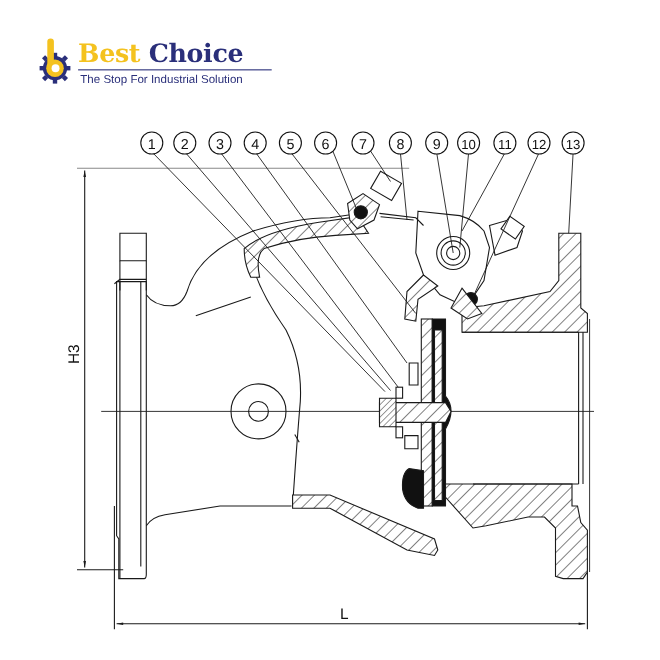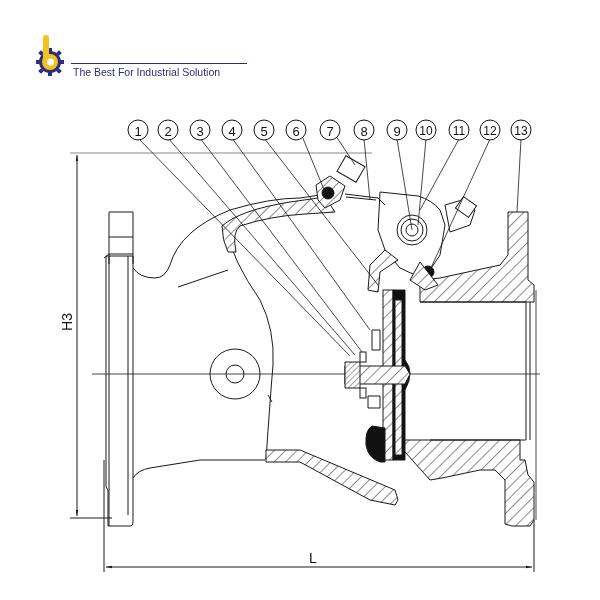--- a/index.html
+++ b/index.html
@@ -32,22 +32,23 @@
       <rect x="5" y="36" width="4" height="4" transform="rotate(45 7 38)"></rect>
       <rect x="23" y="36" width="4" height="4" transform="rotate(45 25 38)"></rect>
     </g>
 
     <g fill="#f4c21f">
       <rect x="9" y="2" width="6" height="28" rx="3"></rect>
       <circle cx="16" cy="29" r="8"></circle>
     </g>
     <circle cx="16.5" cy="29" r="3.6" fill="#ffffff"></circle>
   </svg>
+  <div class="brand-name"><span class="w1">Best</span> <span class="w2">Choice</span></div>
   <div class="brand-rule"></div>
-  <div class="brand-tag">The Best For Industrial Solution</div>
+  <div class="brand-tag">The Stop For Industrial Solution</div>
 </div>
 
 <svg class="drawing" viewBox="0 0 600 600" xmlns="http://www.w3.org/2000/svg">
   <defs>
     <pattern id="hatch" patternUnits="userSpaceOnUse" width="8" height="8" patternTransform="rotate(45)">
       <rect width="8" height="8" fill="#fff"></rect>
       <line x1="0" y1="0" x2="0" y2="8" stroke="#1a1a1a" stroke-width="1"></line>
     </pattern>
     <pattern id="hatchFine" patternUnits="userSpaceOnUse" width="4" height="4" patternTransform="rotate(45)">
       <rect width="4" height="4" fill="#fff"></rect>

